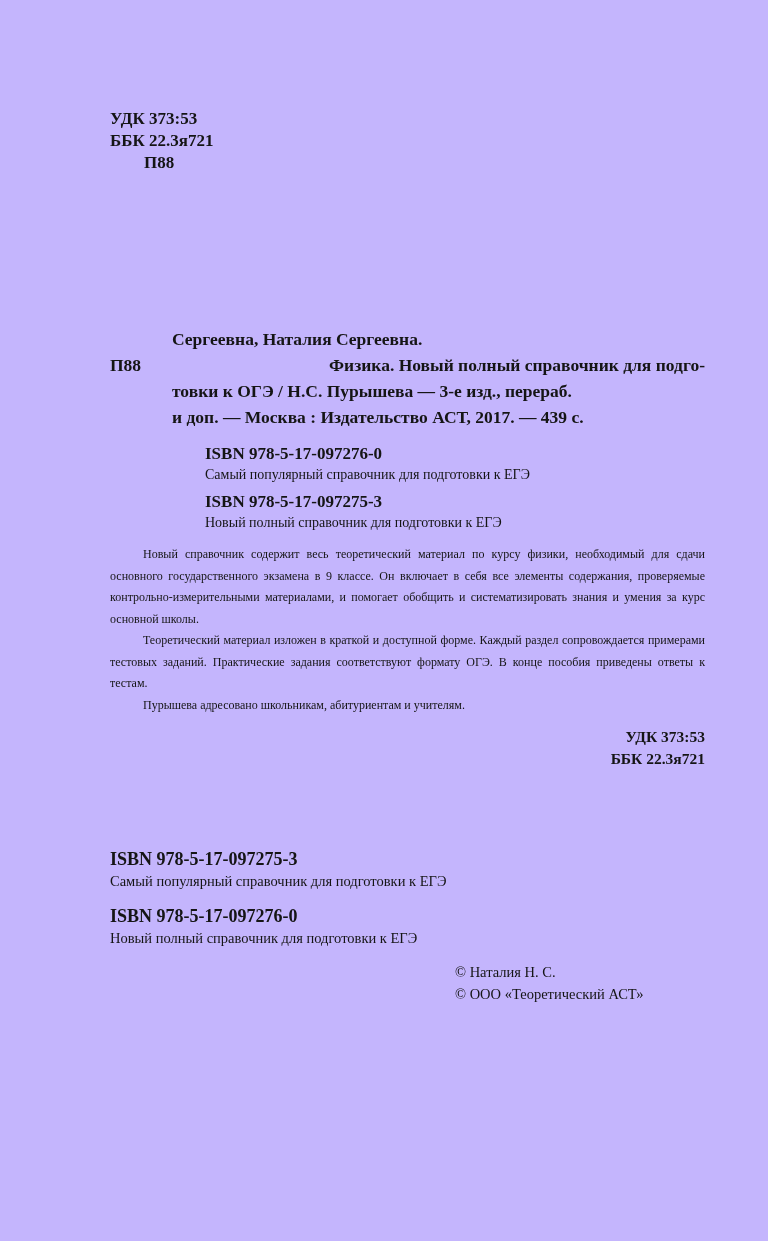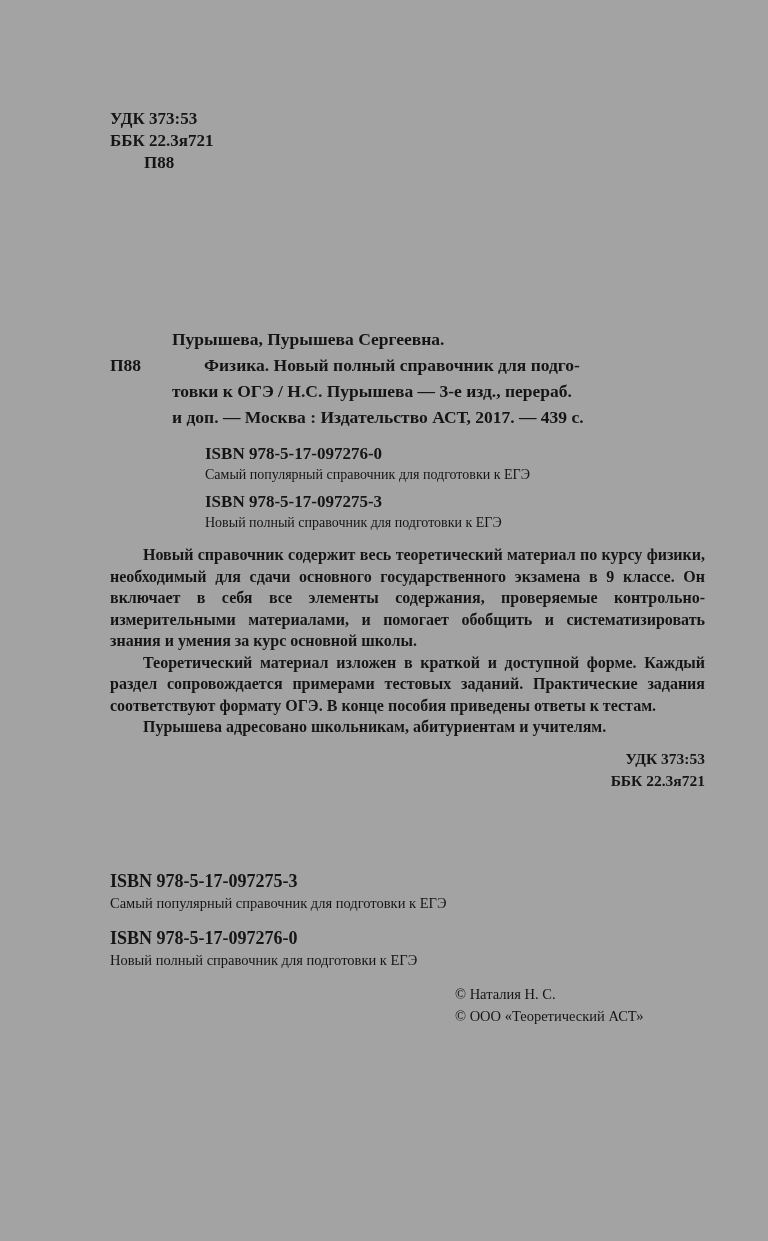--- a/index.html
+++ b/index.html
@@ -6,21 +6,21 @@
       margin: 0;
       padding: 0;
       background: #ffffff;
     }
     .page {
       position: relative;
       width: 768px;
       height: 1241px;
       box-sizing: border-box;
       padding: 108px 63px 8px 110px;
-      background: #a3a3a3;
+      background: #c4b5fd;
       color: #151515;
       font-family: "Liberation Serif", "DejaVu Serif", serif;
       overflow: hidden;
     }
     
     .top-block {
       font-size: 17px;
       font-weight: bold;
       line-height: 22px;
     }
@@ -43,41 +43,42 @@
       line-height: 26px;
     }
     .entry-code {
       position: absolute;
       left: -62px;
       top: 0;
       font-weight: bold;
     }
     .entry-line.first {
       text-indent: 32px;
+      text-align: right;
     }
     
     .isbn-block {
       margin-left: 95px;
       margin-top: 12px;
     }
     .isbn-line {
       font-weight: bold;
       font-size: 17px;
       line-height: 24px;
     }
     .isbn-note {
       font-size: 14px;
       line-height: 18px;
       margin-bottom: 6px;
     }
     
     .annotation {
       margin-top: 12px;
-      font-size: 16px;
-      font-weight: bold;
+      font-size: 12px;
+      font-weight: normal;
       line-height: 21.5px;
       text-align: justify;
     }
     .annotation p {
       margin: 0;
       text-indent: 33px;
     }
     
     .class-right {
       margin-top: 10px;
@@ -114,21 +115,21 @@
 <body>
 
 <div class="page">
 
   <div class="top-block">
     <div>УДК 373:53</div>
     <div>ББК 22.3я721</div>
     <div class="code">П88</div>
   </div>
 
-  <div class="author-line">Пурышева, Пурышева Сергеевна.</div>
+  <div class="author-line">Сергеевна, Наталия Сергеевна.</div>
 
   <div class="entry">
     <span class="entry-code">П88</span>
     <div class="entry-line first">Физика. Новый полный справочник для подго-</div>
     <div class="entry-line">товки к ОГЭ / Н.С. Пурышева — 3-е изд., перераб.</div>
     <div class="entry-line">и доп. — Москва : Издательство АСТ, 2017. — 439 с.</div>
   </div>
 
   <div class="isbn-block">
     <div class="isbn-line">ISBN 978-5-17-097276-0</div>

